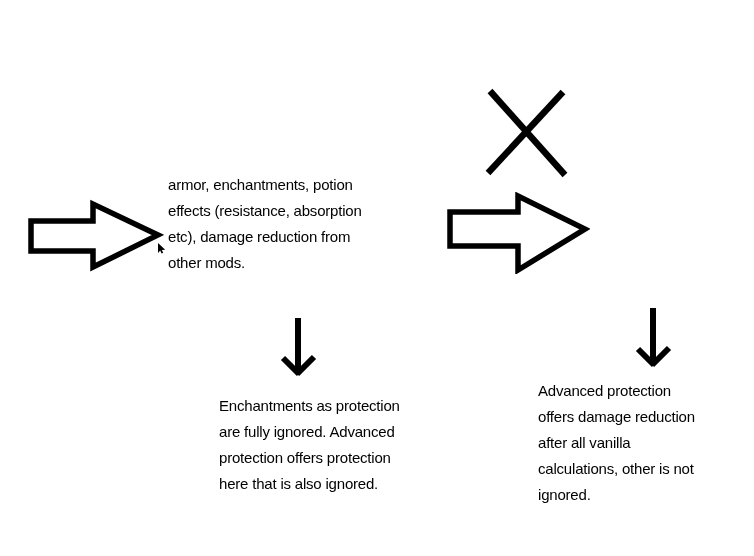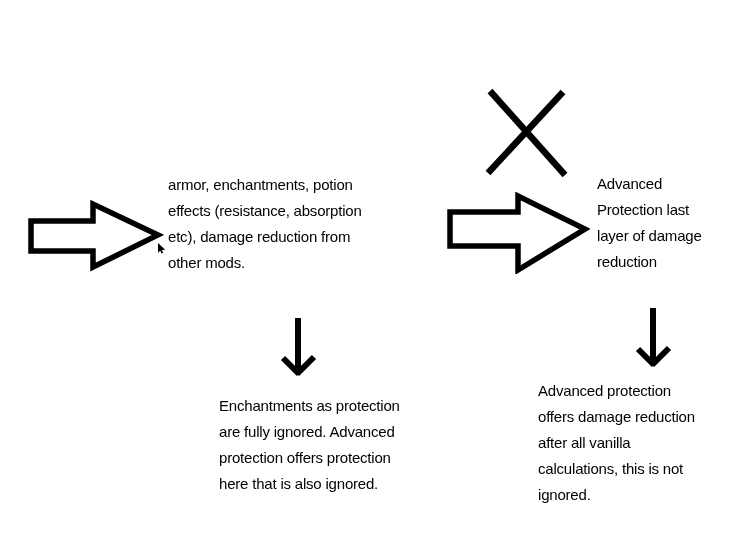--- a/index.html
+++ b/index.html
@@ -52,24 +52,20 @@
 
   <svg class="abs" style="left:482px; top:84px;" width="90" height="95" viewBox="0 0 90 95">
     <line class="stroke" stroke-width="6.5" x1="8" y1="7" x2="83" y2="91"></line>
     <line class="stroke" stroke-width="6.5" x1="81" y1="8" x2="6" y2="89"></line>
   </svg>
 
   <svg class="abs" style="left:444px; top:192px;" width="146" height="82" viewBox="0 0 146 82">
     <polygon class="block-arrow" stroke-width="5.5" points="6,20 74,20 74,4 141,37 74,78 74,54 6,54"></polygon>
   </svg>
 
-  <div class="abs note" style="left:597px; top:171px;">Advanced
-Protection last
-layer of damage
-reduction</div>
 
   <svg class="abs" style="left:278px; top:310px;" width="42" height="70" viewBox="0 0 42 70">
     <line class="stroke" stroke-width="6" x1="20" y1="8" x2="20" y2="63"></line>
     <line class="stroke" stroke-width="6" x1="5" y1="48" x2="21" y2="64"></line>
     <line class="stroke" stroke-width="6" x1="36" y1="47" x2="19" y2="64"></line>
   </svg>
 
   <div class="abs note" style="left:174px; top:393px;margin-left:45px;">Enchantments as protection
 are fully ignored. Advanced
 protection offers protection
@@ -77,16 +73,16 @@
 
   <svg class="abs" style="left:632px; top:300px;" width="42" height="70" viewBox="0 0 42 70">
     <line class="stroke" stroke-width="6" x1="21" y1="8" x2="21" y2="64"></line>
     <line class="stroke" stroke-width="6" x1="6" y1="49" x2="22" y2="65"></line>
     <line class="stroke" stroke-width="6" x1="37" y1="48" x2="20" y2="65"></line>
   </svg>
 
   <div class="abs note" style="left:538px; top:378px;">Advanced protection
 offers damage reduction
 after all vanilla
-calculations, this is not
+calculations, other is not
 ignored.</div>
 
 </div>
 
 </body></html>

